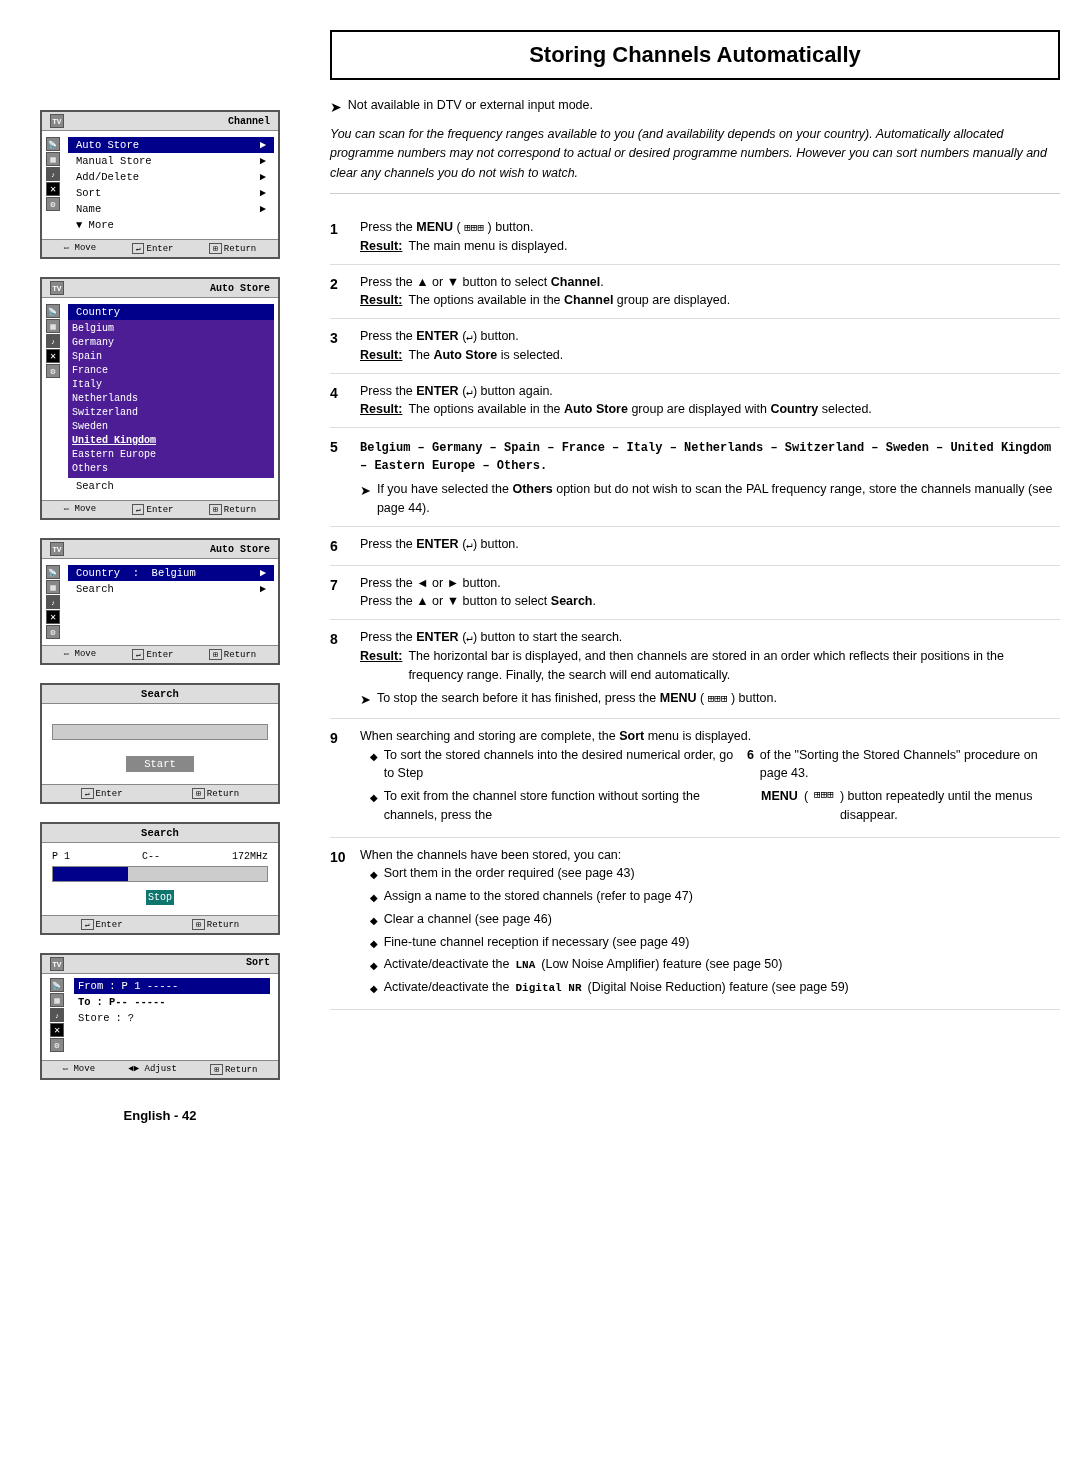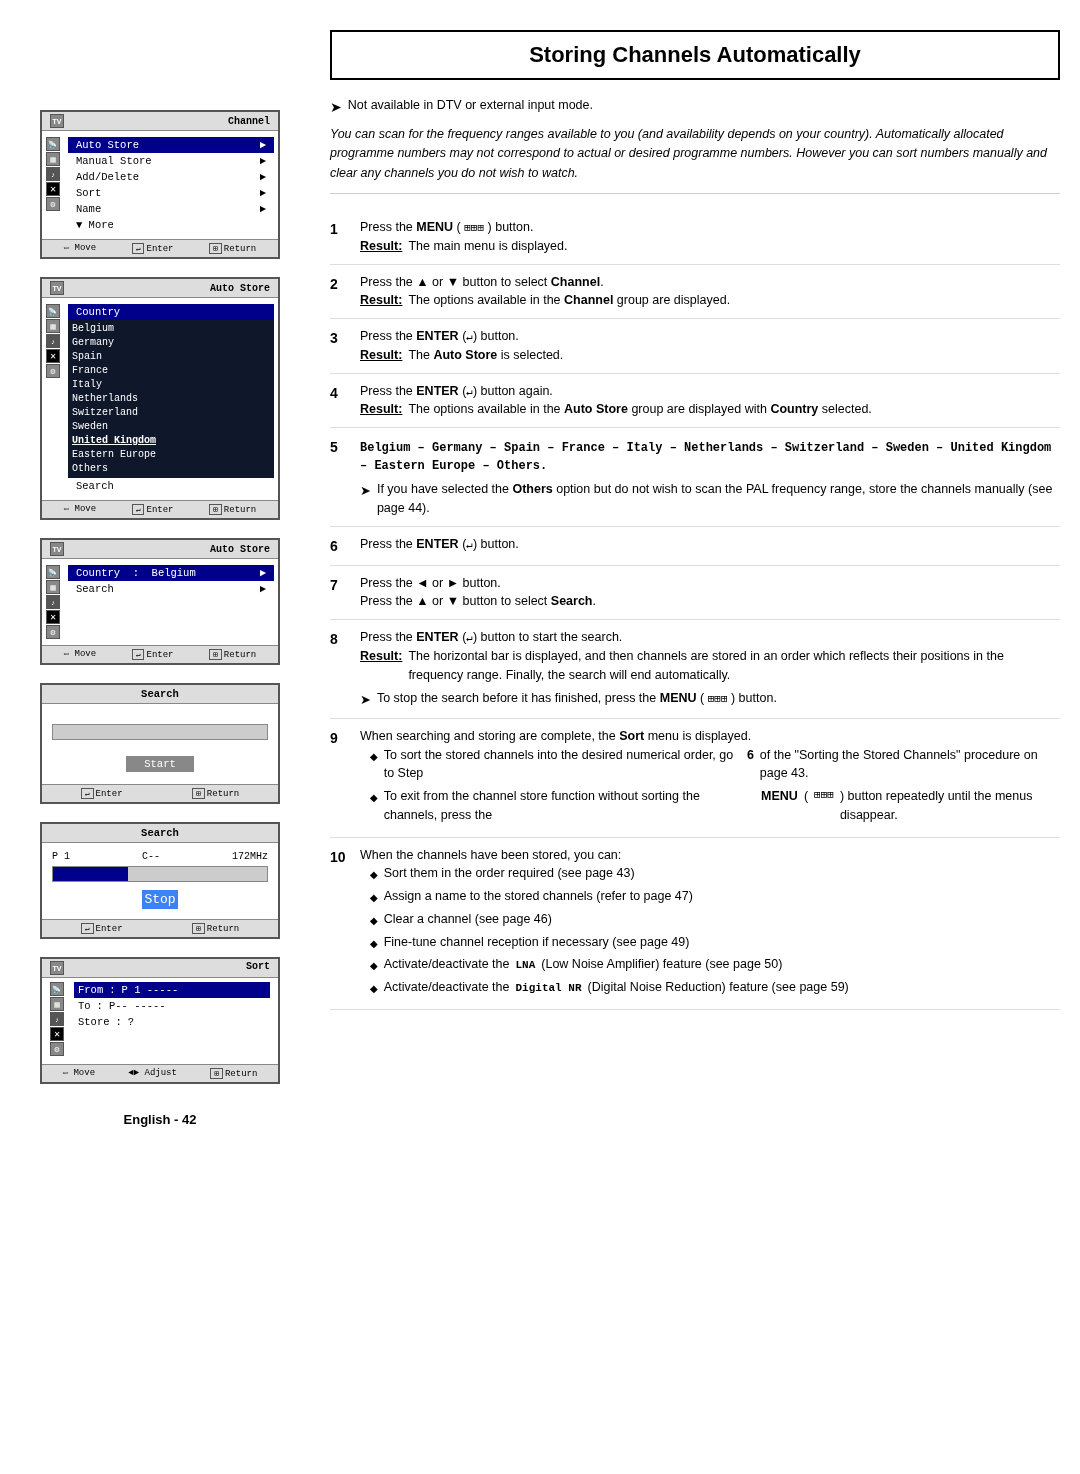--- a/index.html
+++ b/index.html
@@ -371,21 +371,21 @@
             <span class="tv-icon" style="background:#888;color:#fff;font-size:7px;">📡</span>
             <span class="tv-icon" style="background:#888;color:#fff;font-size:7px;">▦</span>
             <span class="tv-icon icon-volume" style="font-size:7px;">♪</span>
             <span class="tv-icon icon-x" style="font-size:8px;">✕</span>
             <span class="tv-icon" style="background:#888;color:#fff;font-size:7px;">⚙</span>
           </div>
           <div style="flex:1;">
             <div class="menu-item highlighted">
               <span>Country</span>
             </div>
-            <div style="background:#0f172a; color:#fff; padding:2px 4px; font-size:10px; line-height:1.4;">
+            <div style="background:#4c1d95; color:#fff; padding:2px 4px; font-size:10px; line-height:1.4;">
               <div>Belgium</div>
               <div>Germany</div>
               <div>Spain</div>
               <div>France</div>
               <div>Italy</div>
               <div>Netherlands</div>
               <div>Switzerland</div>
               <div>Sweden</div>
               <div style="text-decoration:underline; font-weight:bold;">United Kingdom</div>
               <div>Eastern Europe</div>
@@ -460,21 +460,21 @@
       <div class="search-info" style="margin-top:6px;">
         <span>P 1</span>
         <span>C--</span>
         <span>172MHz</span>
       </div>
       <div class="search-progress">
         <div class="progress-fill"></div>
       </div>
       <div style="height:2px;"></div>
       <div class="center-content">
-        <span style="background:#3b82f6;color:#fff;padding:2px 2px;font-size:13px;display:inline-block;">Stop</span>
+        <span style="background:#0f766e;color:#fff;padding:2px 2px;font-size:10px;display:inline-block;">Stop</span>
       </div>
       <div style="height:2px;"></div>
       <div class="search-footer">
         <span><span class="footer-icon">↵</span>Enter</span>
         <span><span class="footer-icon">⊞</span>Return</span>
       </div>
     </div>
 
     <div class="sort-screen">
       <div class="sort-header">
@@ -489,21 +489,21 @@
             <span class="tv-icon icon-volume" style="font-size:7px;">♪</span>
             <span class="tv-icon icon-x" style="font-size:8px;">✕</span>
             <span class="tv-icon" style="background:#888;color:#fff;font-size:7px;">⚙</span>
           </div>
           <div style="flex:1;">
             <div class="sort-row highlighted" style="background:#00008B;color:#fff;padding:2px 4px;">
               <span>From</span>
               <span> : </span>
               <span>P 1   -----</span>
             </div>
-            <div class="sort-row" style="padding:2px 4px;">
+            <div class="sort-row" style="padding:2px 4px;font-weight:bold;">
               <span>To</span>
               <span> : </span>
               <span>P--   -----</span>
             </div>
             <div class="sort-row" style="padding:2px 4px;">
               <span>Store</span>
               <span> : </span>
               <span>?</span>
             </div>
             <div style="height:20px;"></div>

